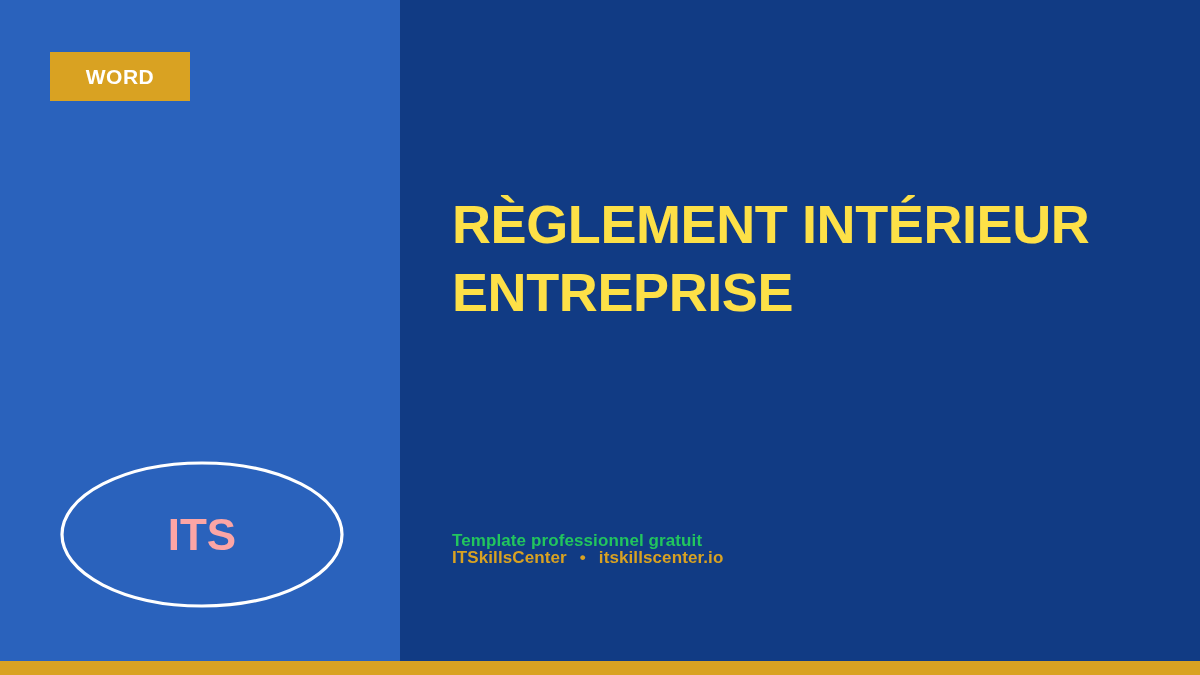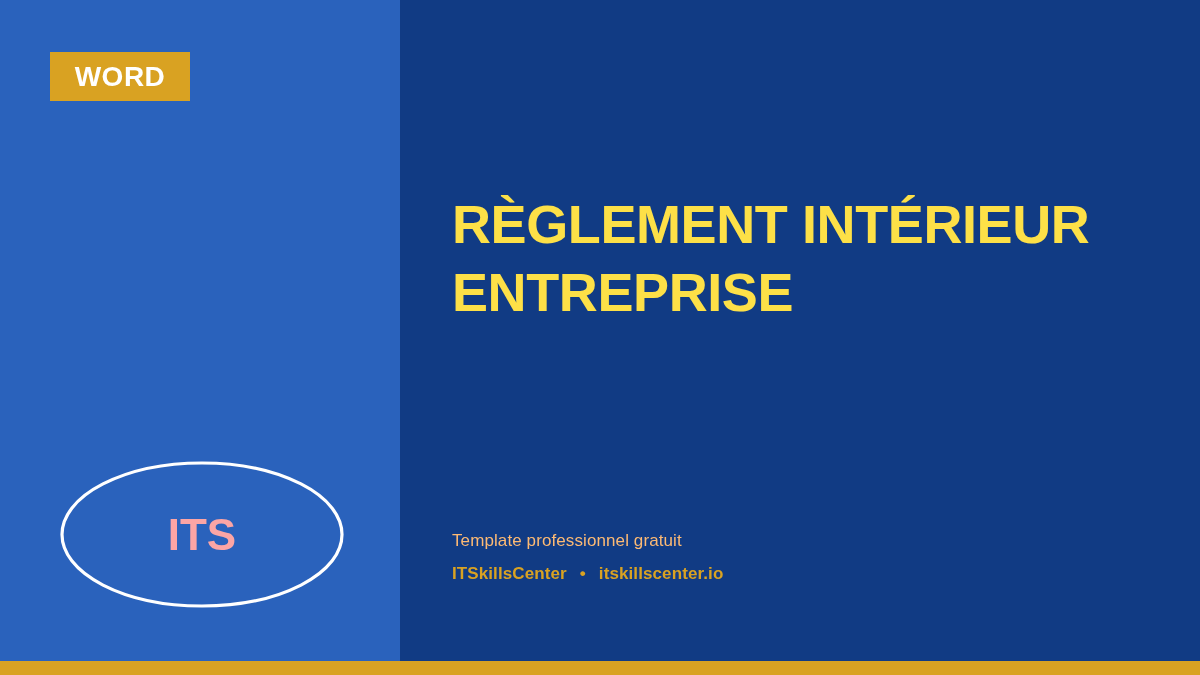--- a/index.html
+++ b/index.html
@@ -54,21 +54,21 @@
     top: 52px;
     width: 140px;
     height: 49px;
     background: #D9A222;
     display: flex;
     align-items: center;
     justify-content: center;
   }
   .badge-label {
     color: #FFFFFF;
-    font-size: 28px;
+    font-size: 21px;
     font-weight: bold;
     letter-spacing: 0.5px;
     line-height: 1;
   }
 
   
   .logo {
     position: absolute;
     left: 60px;
     top: 461px;
@@ -111,28 +111,27 @@
   }
 
   
   .footer {
     position: absolute;
     left: 452px;
     top: 532px;
     width: 700px;
   }
   .footer-tagline {
-    color: #fdba74;
+    color: #22c55e;
     font-size: 17px;
-    font-weight: normal;
+    font-weight: bold;
     line-height: 1;
     letter-spacing: 0.1px;
   }
   .footer-brandline {
-    margin-top: 16px;
     display: flex;
     align-items: center;
     color: #D9A222;
     font-size: 17px;
     font-weight: bold;
     line-height: 1;
     letter-spacing: 0.1px;
   }
   .footer-sep {
     margin: 0 13px;

